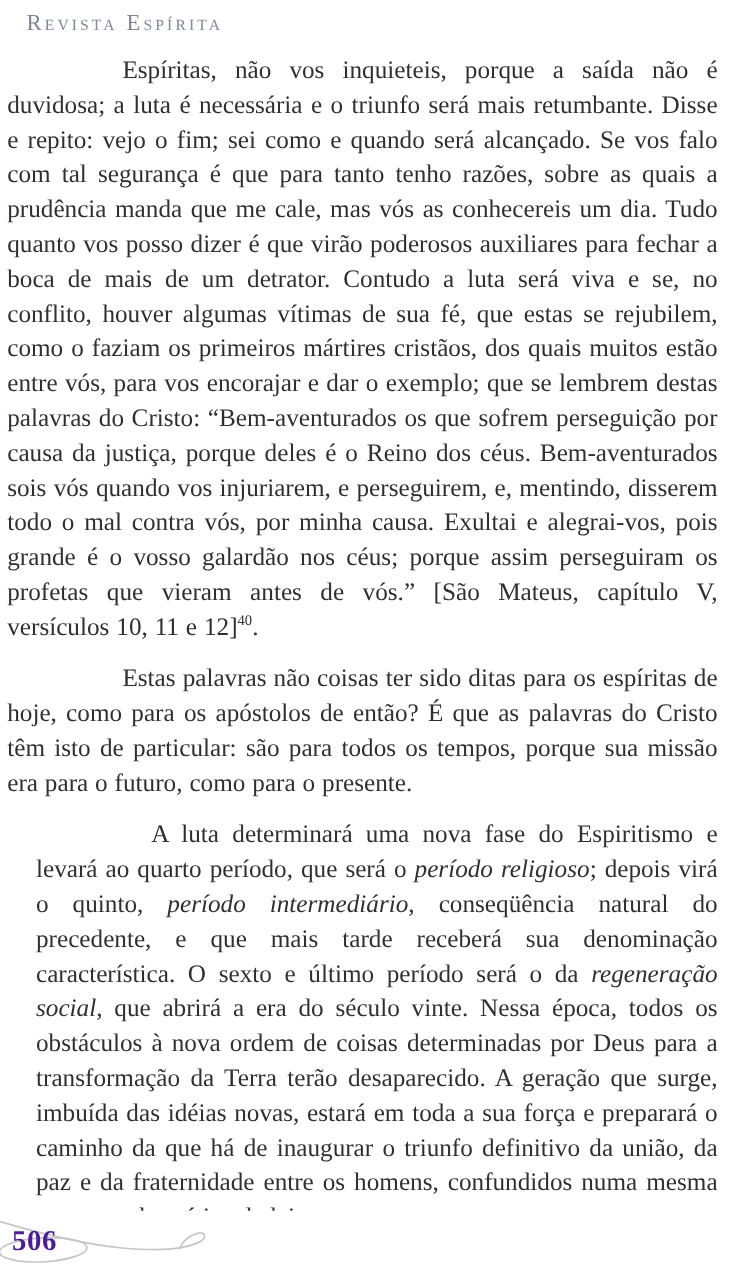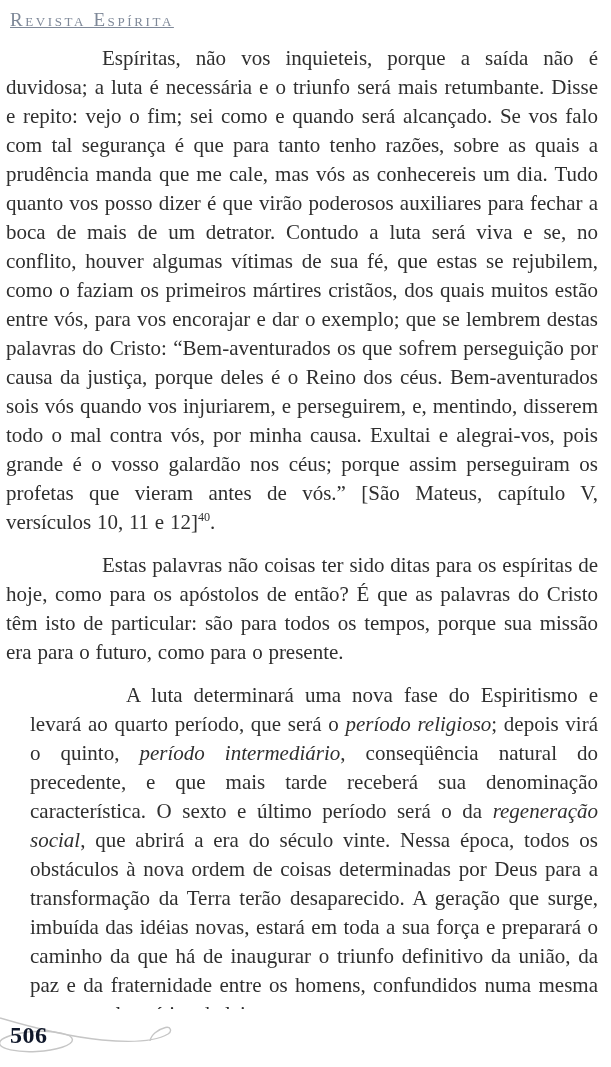--- a/index.html
+++ b/index.html
@@ -18,26 +18,25 @@
     position:relative;
     overflow:hidden;
   }
   .page{
     position:absolute;inset:0;
     width:611px;height:1067px;
     background:var(--c-bg);
   }
   .running-header{
     position:absolute;
-    top:9px;left:10px;
+    top:9px;left:22px;
     font-size:19px;
     letter-spacing:2.6px;
     font-variant:small-caps;
     color:var(--c-header);
-    text-decoration:underline;
   }
   .content{
     position:absolute;
     top:44px;left:6px;right:13px;bottom:58px;
     display:flex;flex-direction:column;
     overflow:hidden;
   }
   .article{width:100%;}
   .body-para{
     margin:0 0 14px 0;
@@ -74,21 +73,21 @@
     fill:none;
     stroke:var(--c-flourish);
     stroke-width:1.4;
   }
   .page-number{
     position:absolute;
     left:10px;top:1022px;
     font-size:24px;
     font-weight:bold;
     letter-spacing:0.5px;
-    color:#0f172a;
+    color:#4c1d95;
   }
 </style>
 </head>
 <body>
 
 <div class="page">
 
   <div class="running-header">Revista Espírita</div>
 
   <div class="content">

